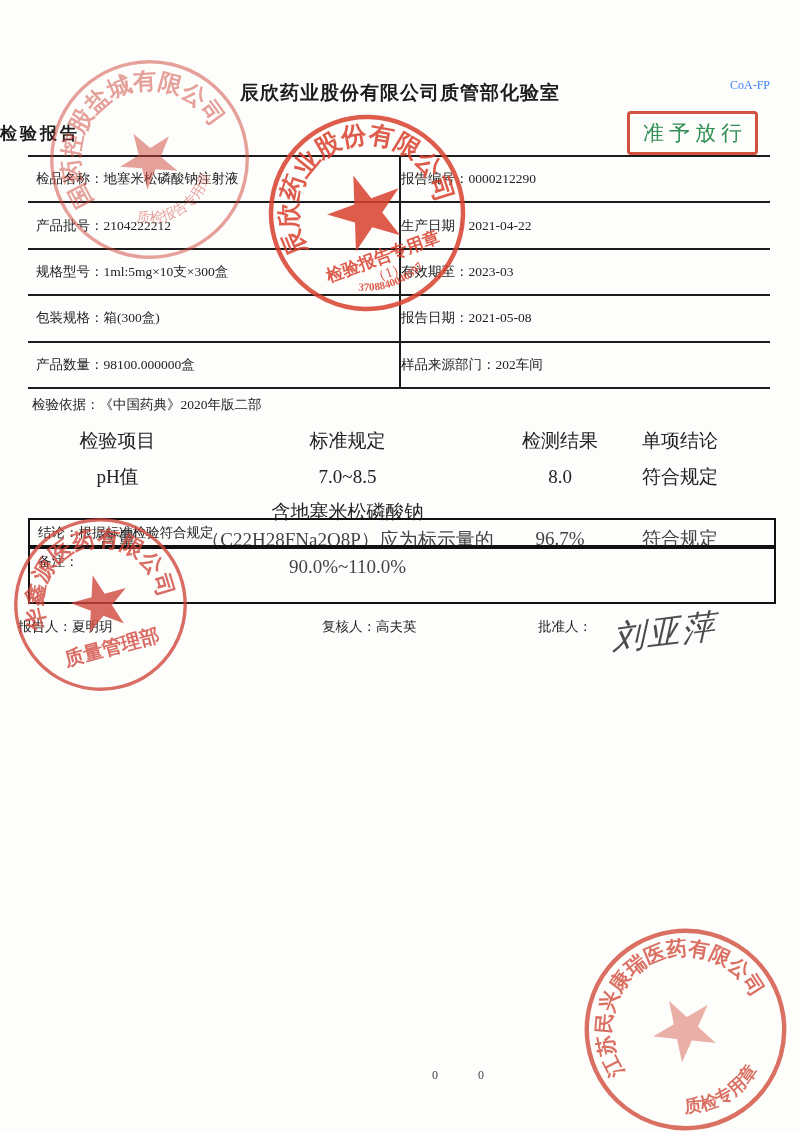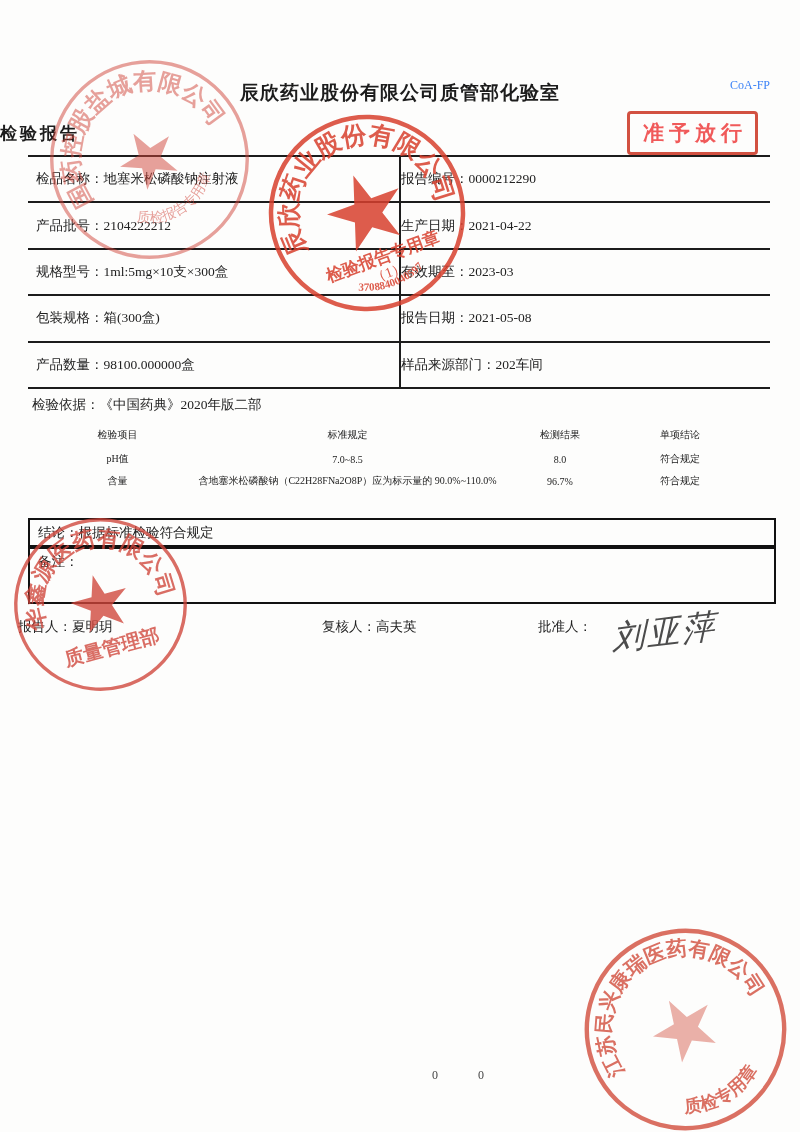--- a/index.html
+++ b/index.html
@@ -16,37 +16,37 @@
     font-size:19px;font-weight:bold;letter-spacing:1px;color:#1c1c1c;
   }
   .doc-code{top:78px;right:30px;font-size:12px;color:#3b82f6;}
   .report-title{
     top:122px;left:0;width:100%;text-align:left;
     font-size:17px;font-weight:bold;letter-spacing:3px;color:#1c1c1c;
   }
   .release-box{
     top:111px;right:42px;
     border:3px solid #cd3a28;border-radius:4px;
-    color:#ef4444;font-size:21px;font-weight:bold;letter-spacing:5px;
+    color:#15803d;font-size:21px;font-weight:normal;letter-spacing:5px;
     padding:5px 8px 5px 13px;opacity:.88;background:rgba(255,255,255,.2);
   }
   
   .info-table{
     left:28px;top:155px;width:742px;
     border-top:2px solid #1c1c1c;font-size:13.5px;
   }
   .info-row{display:flex;border-bottom:2px solid #1c1c1c;height:44.4px;}
   .info-cell{display:flex;align-items:center;}
   .info-cell.left{width:363px;padding-left:8px;}
   .info-cell.right{flex:1;border-left:2px solid #1c1c1c;padding-left:0;}
   .info-cell span{white-space:nowrap;}
   
   .basis{left:32px;top:396px;font-size:13.5px;}
   
-  .results{left:40px;top:428px;width:700px;font-size:10px;}
+  .results{left:40px;top:428px;width:700px;font-size:19px;}
   .r-row{display:grid;grid-template-columns:155px 305px 120px 120px;align-items:center;}
   .r-row > div{text-align:center;}
   .r-head{margin-bottom:10px;}
   .r-ph{margin-bottom:8px;}
   .r-spec{line-height:1.45;}
   
   .conclusion-box{
     left:28px;top:518px;width:736px;height:25px;
     border:2px solid #111;font-size:13.5px;
     display:flex;align-items:center;padding-left:8px;background:rgba(255,255,255,.15);

